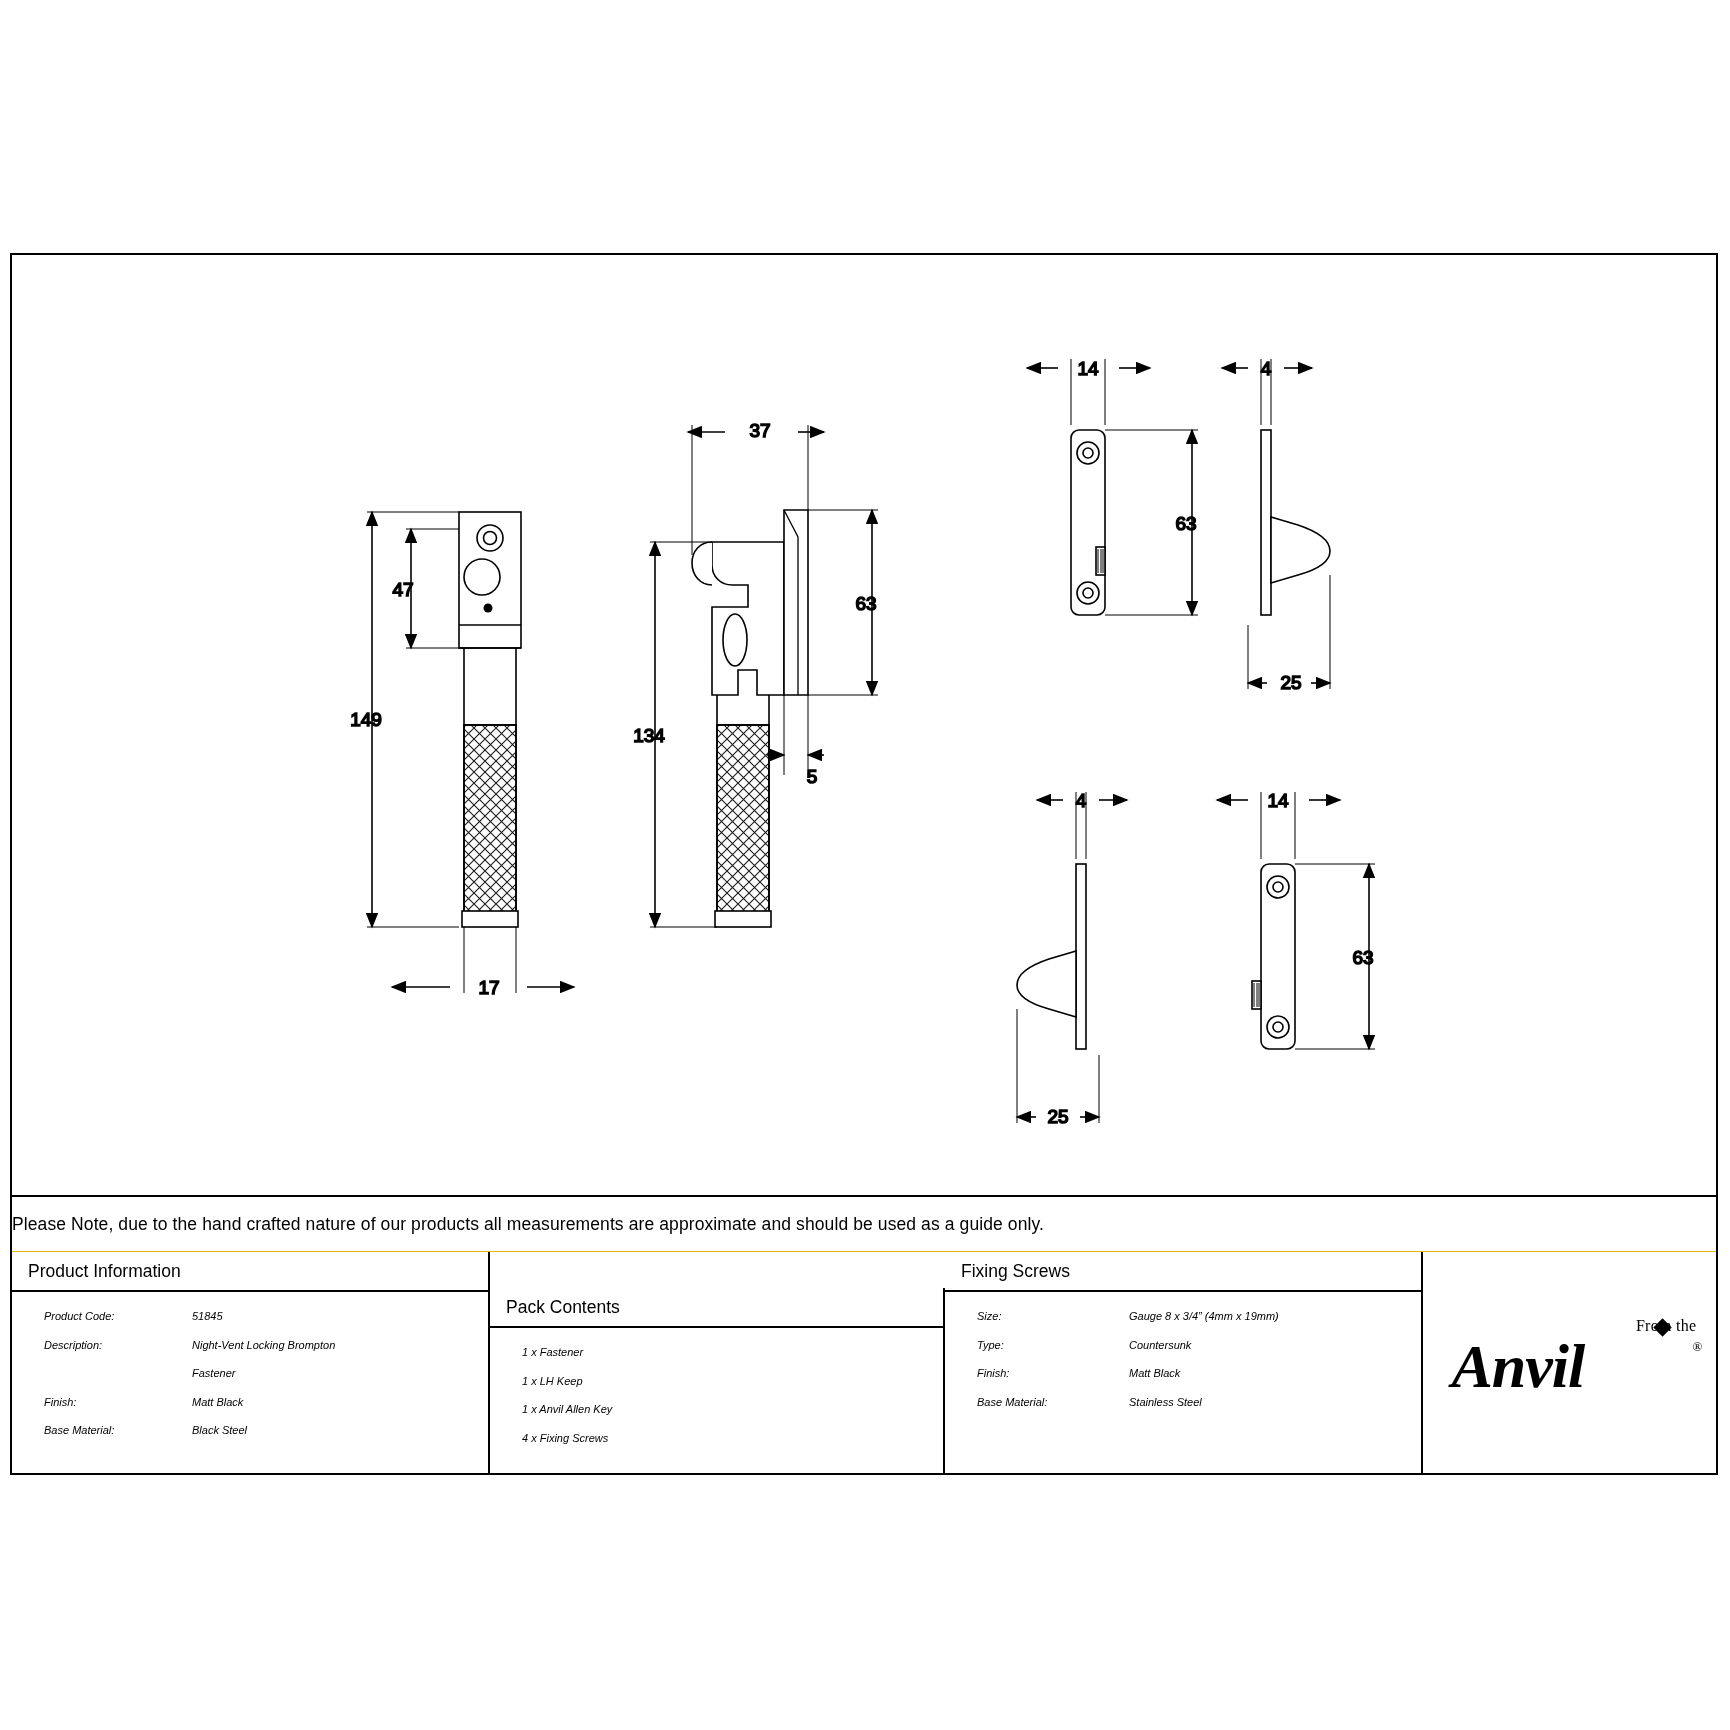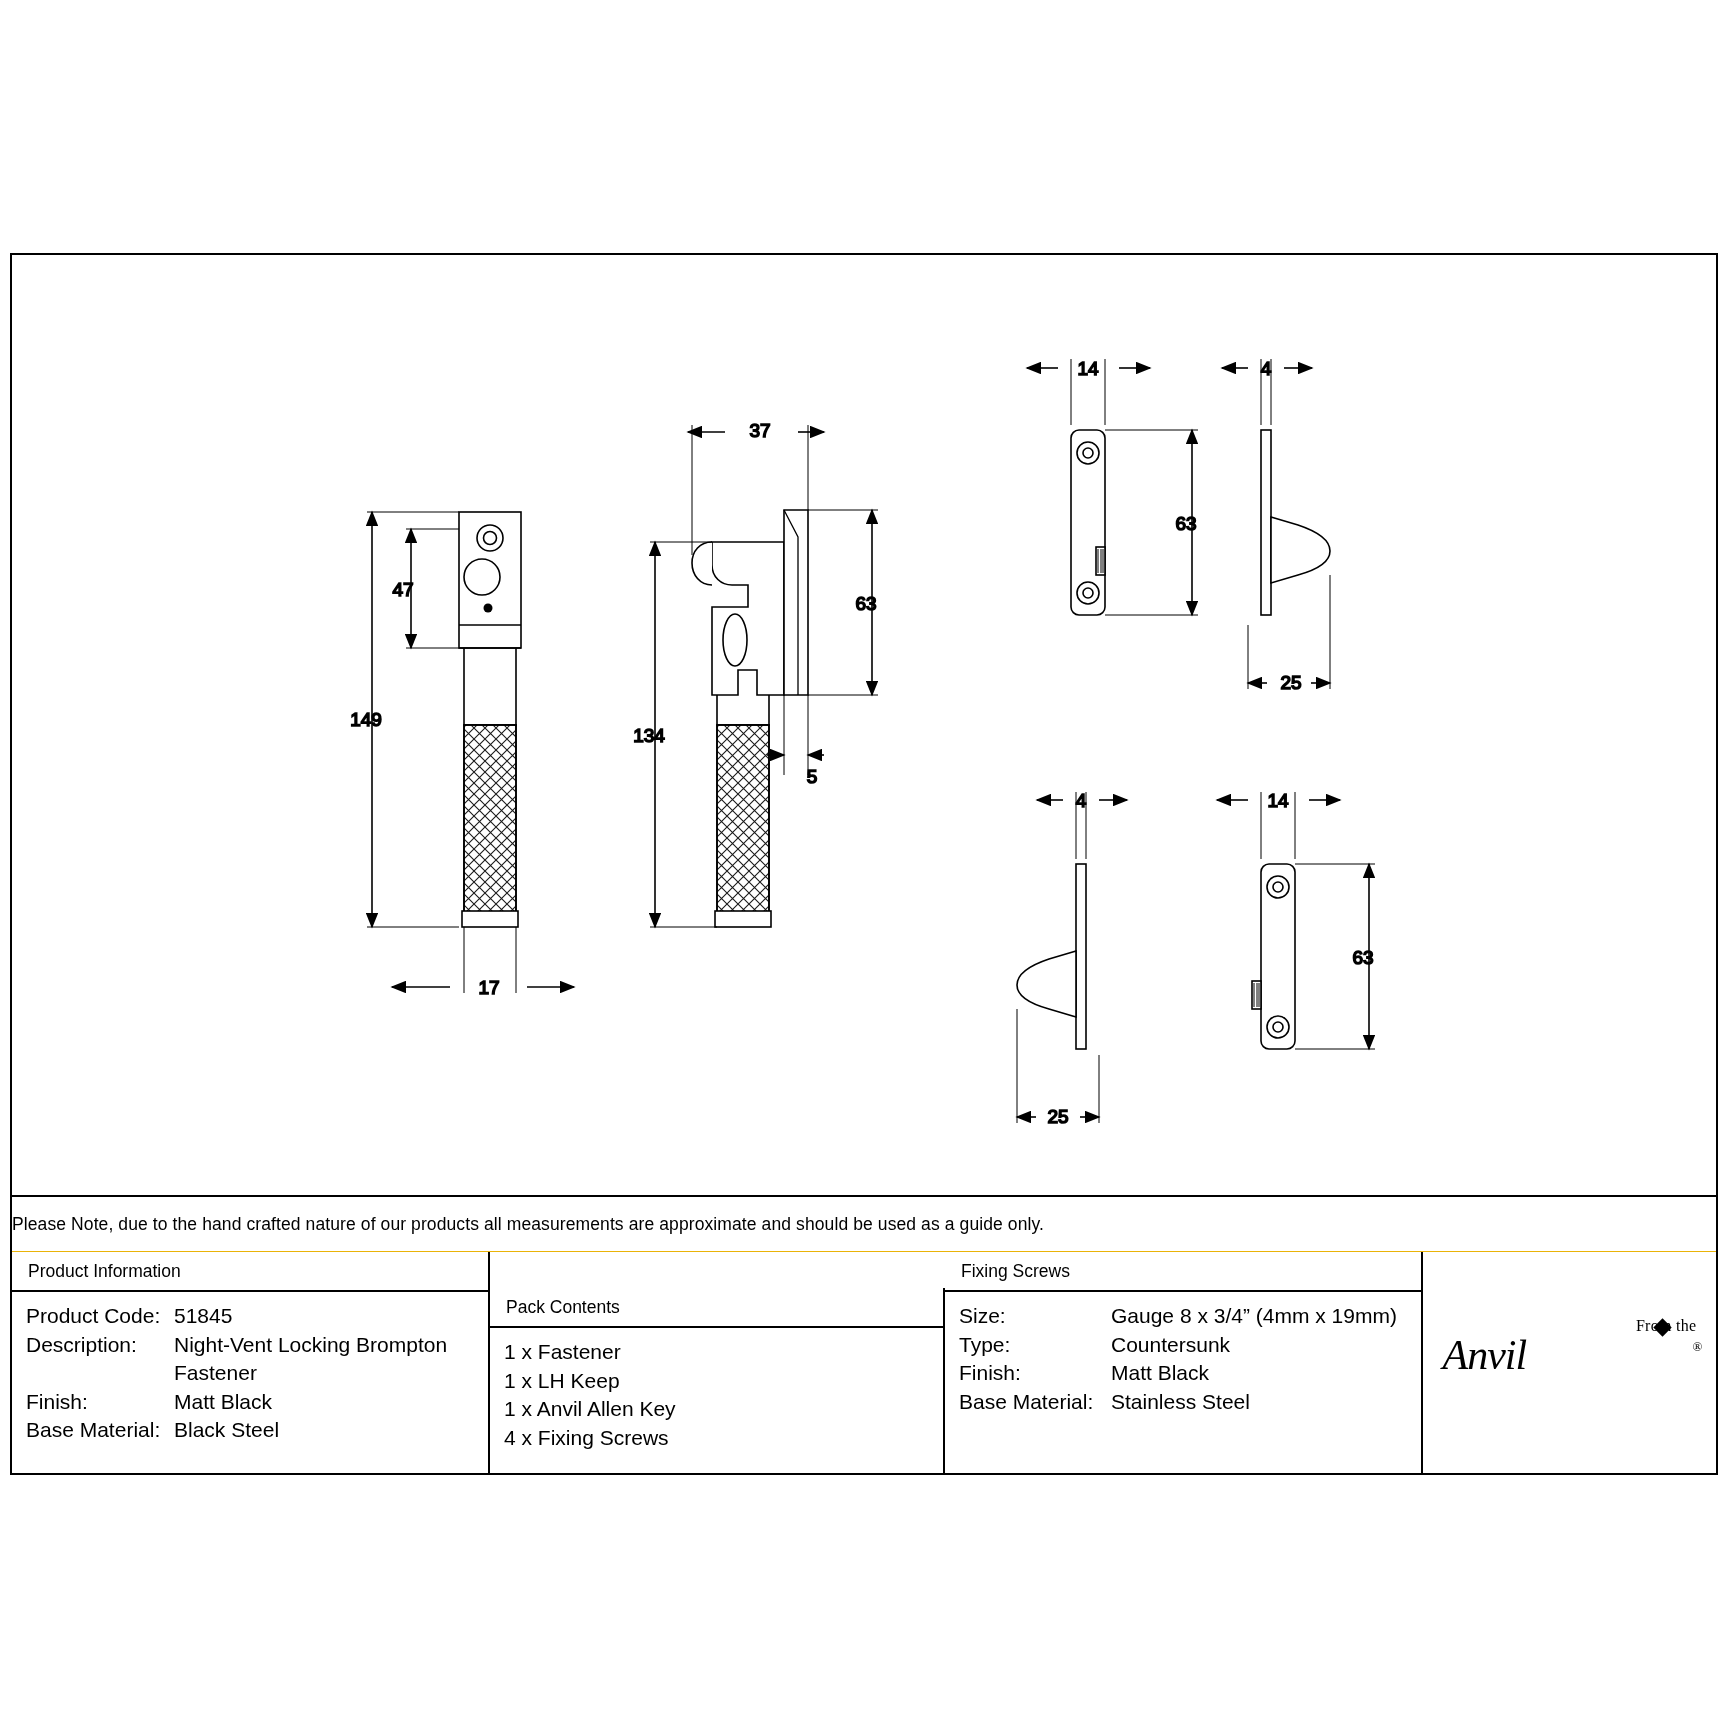--- a/index.html
+++ b/index.html
@@ -73,23 +73,24 @@
   .col-head {
     height: 40px;
     border-bottom: 2px solid #000;
     display: flex;
     align-items: center;
     padding-left: 16px;
     font-size: 17.5px;
     box-sizing: border-box;
   }
   .col-body {
-    padding: 10px 0 0 14px;
-    font-size: 21px;
+    padding: 10px 0 0 32px;
+    font-size: 11px;
     line-height: 28.5px;
+    font-style: italic;
   }
   .kv {
     display: flex;
   }
   .kv .k { width: 148px; flex: none; }
   .kv .v { }
   .plain { line-height: 28.5px; }
 
   .col-fix .kv .k { width: 152px; }
 
@@ -111,26 +112,26 @@
   .logo-from {
     position: absolute;
     right: 8px;
     top: 8px;
     font-size: 16px;
     font-family: "Liberation Serif", serif;
     letter-spacing: 0.3px;
   }
   .logo-anvil {
     position: absolute;
-    left: 8px;
+    left: 17px;
     top: 22px;
-    font-size: 42px;
+    font-size: 62px;
     font-family: "Liberation Serif", serif;
     font-style: italic;
-    font-weight: normal;
+    font-weight: bold;
     letter-spacing: -1px;
   }
   .logo-reg {
     position: absolute;
     right: 2px;
     top: 30px;
     font-size: 13px;
     font-family: "Liberation Serif", serif;
   }
   .logo-diamond {

